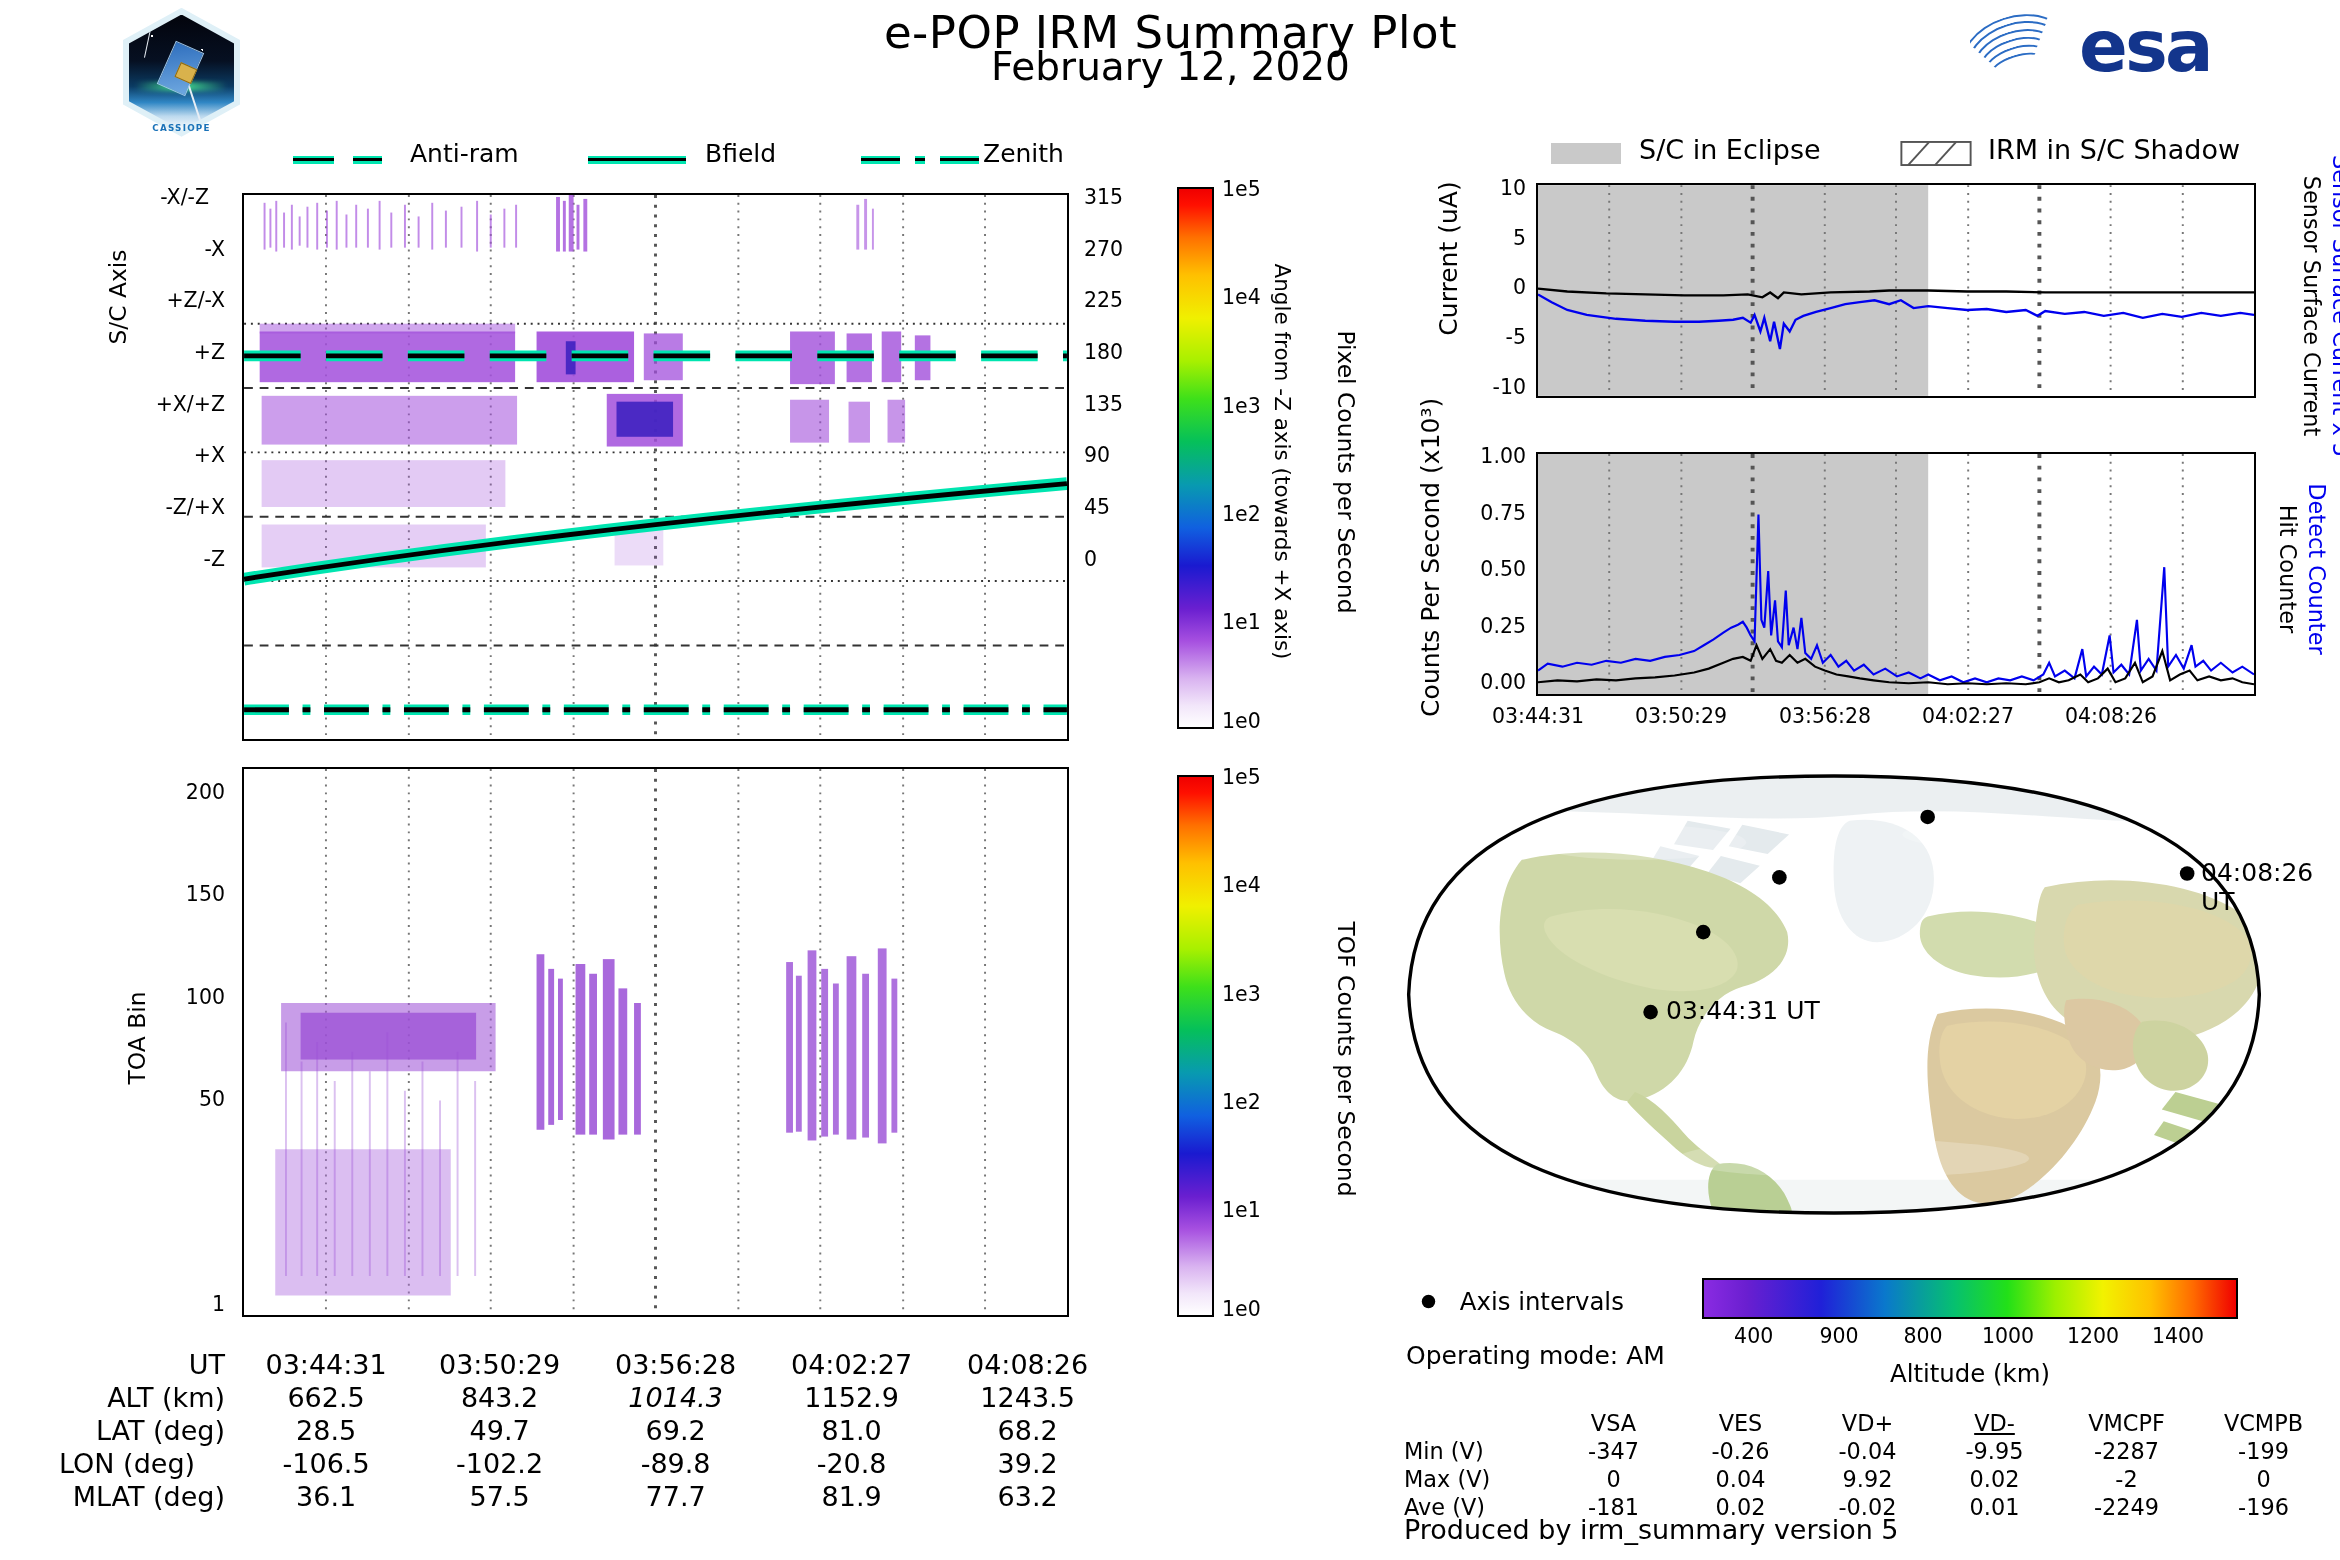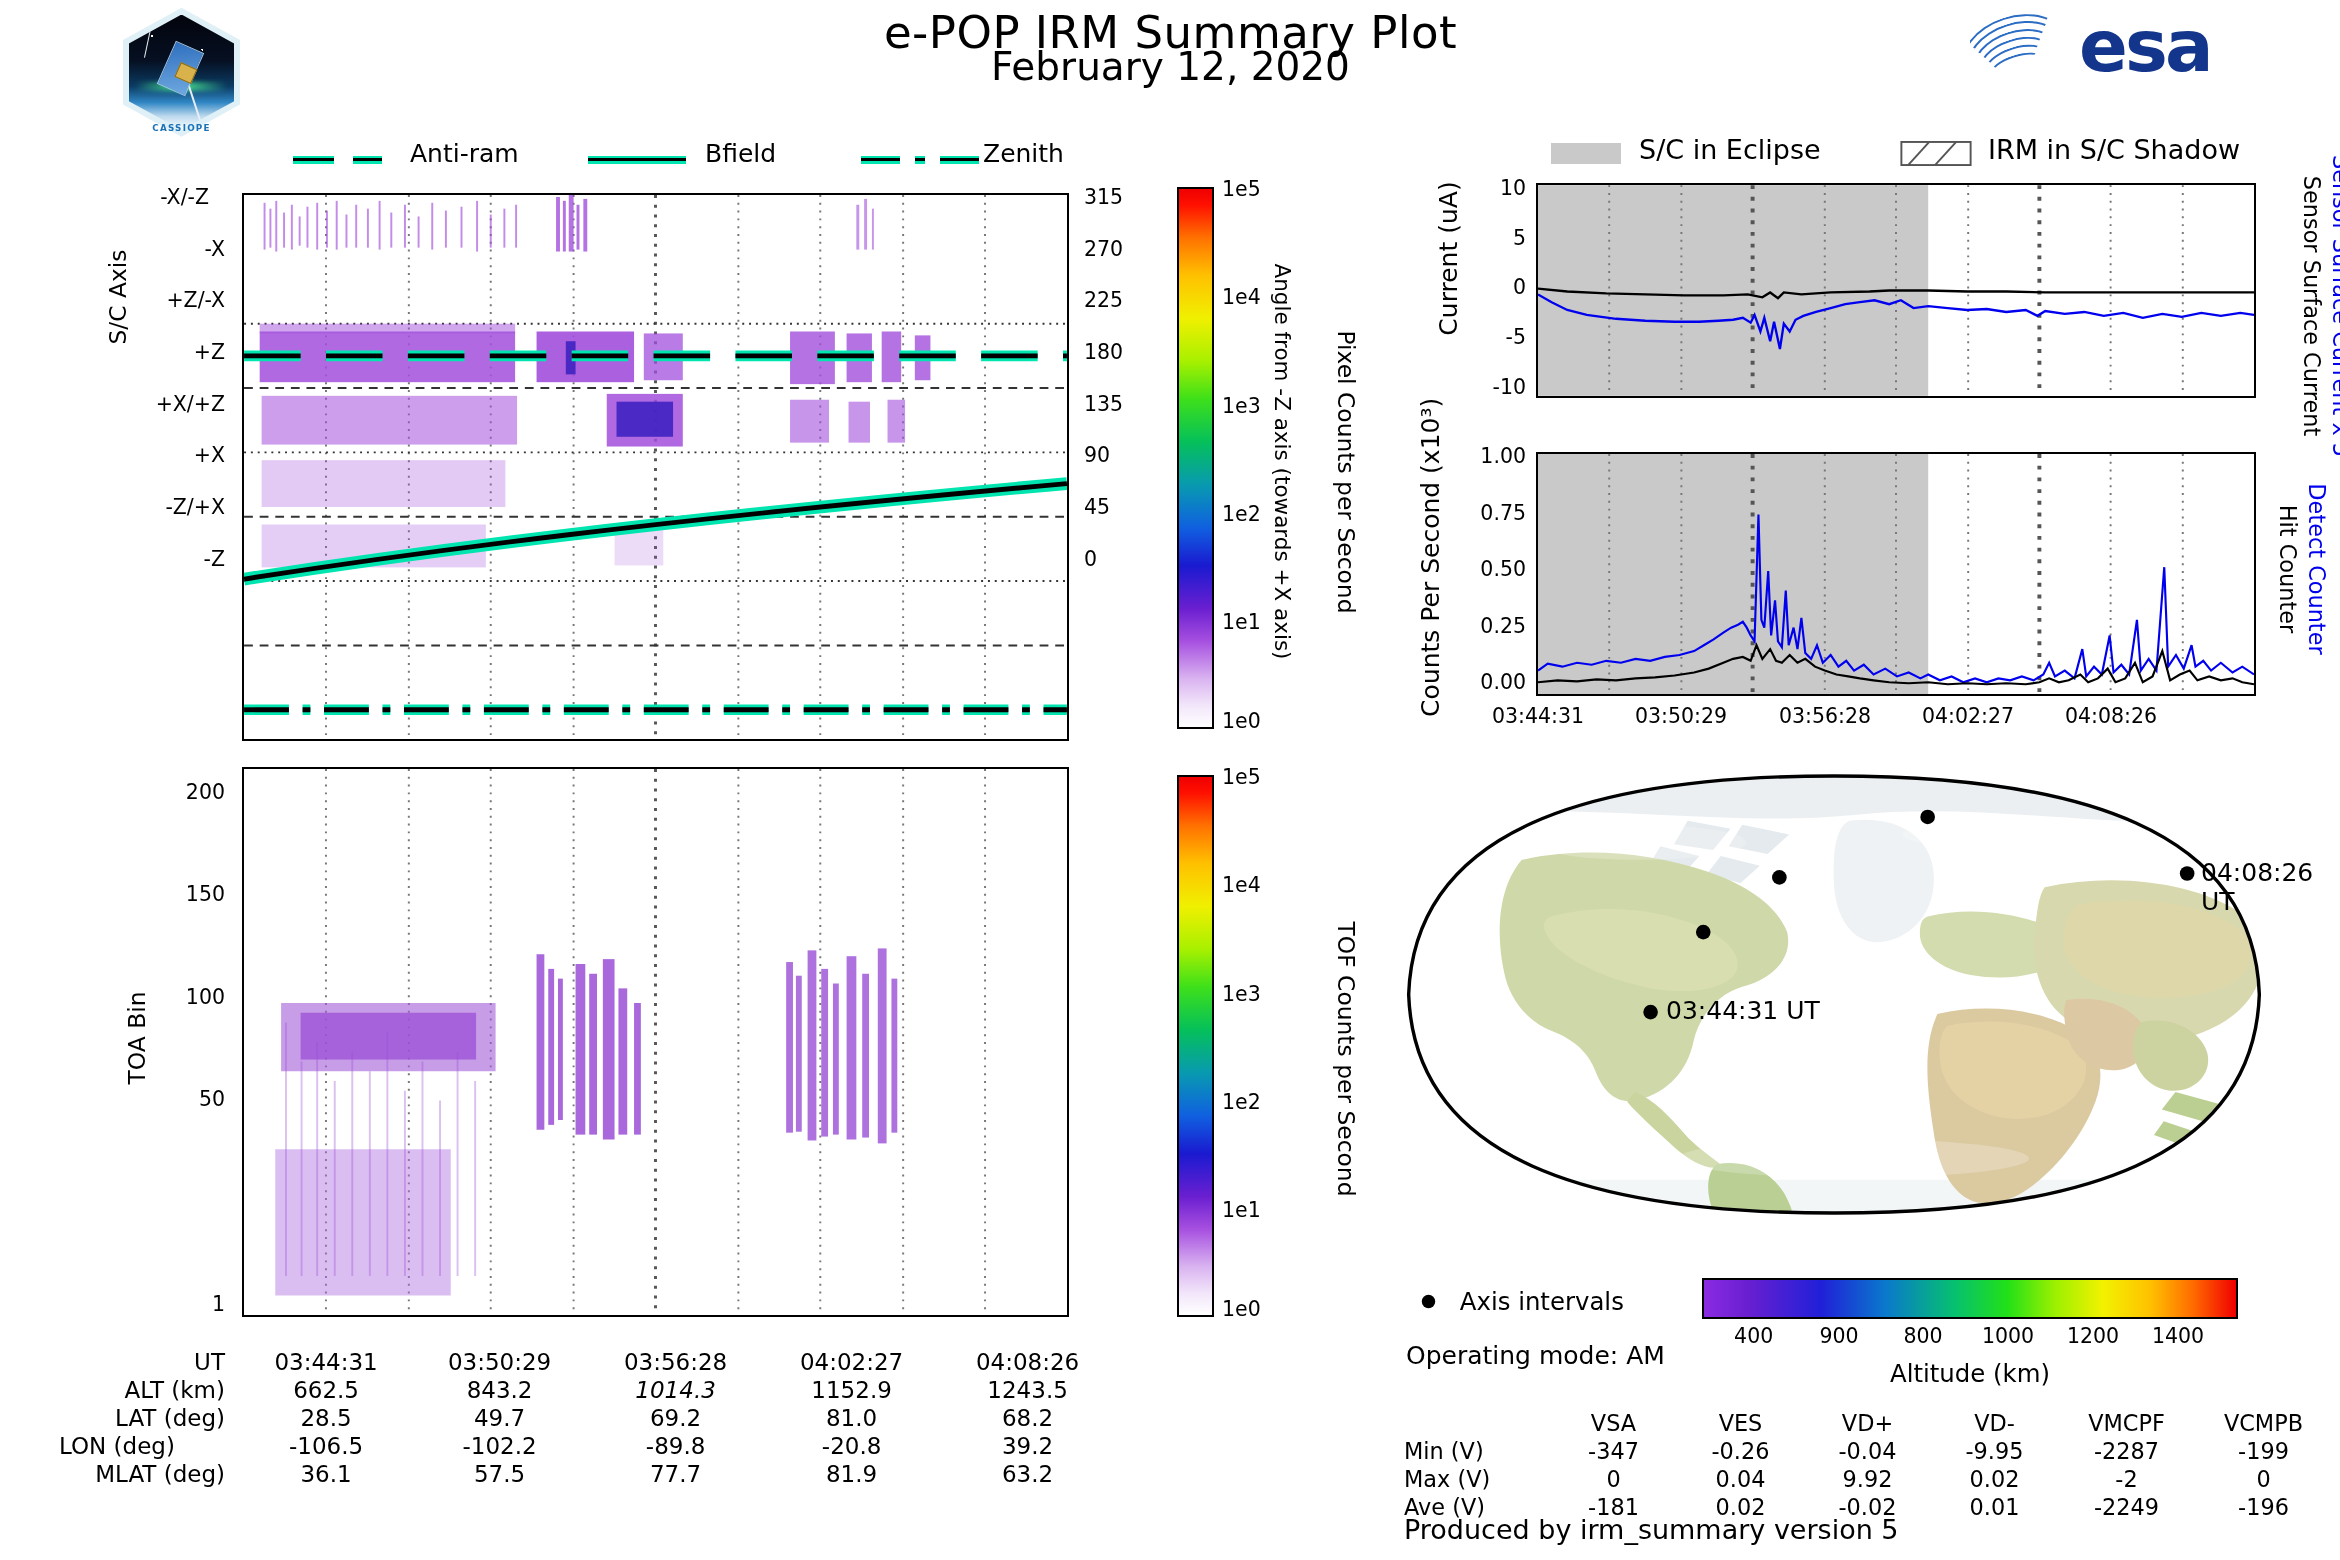--- a/index.html
+++ b/index.html
@@ -46,21 +46,21 @@
     border-color:#2b6cc4 transparent transparent transparent;}
 
   .legline{display:inline-block;vertical-align:middle;}
   .teal-solid{height:7.8px;background:#00e5b0;position:relative;}
   .teal-solid:after{content:"";position:absolute;left:0;right:0;top:2px;height:2.9px;background:#000;}
 
   .cbar{position:absolute;border:2px solid #000;box-sizing:border-box;}
   .jet-v{background:linear-gradient(to top,#ffffff 0%,#f2e6fa 4%,#d9b3f0 9%,#a64fe0 16%,#6a1fd0 22%,#1a1ad0 30%,#1060e0 37%,#089ab0 45%,#05c05a 53%,#3ee01a 61%,#a8f000 68%,#f0f000 76%,#ffc000 84%,#ff7000 91%,#ff1000 97%,#f00000 100%);}
   .jet-h{background:linear-gradient(to right,#8a2be2 0%,#6a1fd0 8%,#2020d8 22%,#0a78cc 34%,#06c070 47%,#22e018 57%,#9cf000 66%,#f2f200 75%,#ffc000 84%,#ff6a00 92%,#f00000 100%);}
   svg{display:block;}
-  .tabl{font-size:23px;}
+  .tabl{font-size:27px;}
   .tabl td{padding:1px 0;}
 </style>
 </head>
 <body>
 
 <div class="abs" style="left:123px;top:7.8px;">
   <div class="hexwrap">
     <div class="hex"></div>
     <div class="hex2">
       <div class="aur"></div>
@@ -653,21 +653,21 @@
 <div class="abs" style="left:1702px;top:1359px;width:536px;text-align:center;font-size:24.4px;">Altitude (km)</div>
 
 <div class="abs" style="left:1404px;top:1409px;">
   <table class="tabl" cellspacing="0" cellpadding="0" style="border-collapse:collapse;font-size:22.4px;">
     <tbody>
         <tr>
       <td style="width:146px;"></td>
       <td style="width:127px;text-align:center;">VSA</td>
       <td style="width:127px;text-align:center;">VES</td>
       <td style="width:127px;text-align:center;">VD+</td>
-      <td style="width:127px;text-align:center;">VD-</td>
+      <td style="width:127px;text-align:center;text-decoration:underline;">VD-</td>
       <td style="width:137px;text-align:center;">VMCPF</td>
       <td style="width:137px;text-align:center;">VCMPB</td>
     </tr>
     <tr>
       <td>Min (V)</td>
       <td style="text-align:center;">-347</td>
       <td style="text-align:center;">-0.26</td>
       <td style="text-align:center;">-0.04</td>
       <td style="text-align:center;">-9.95</td>
       <td style="text-align:center;">-2287</td>

